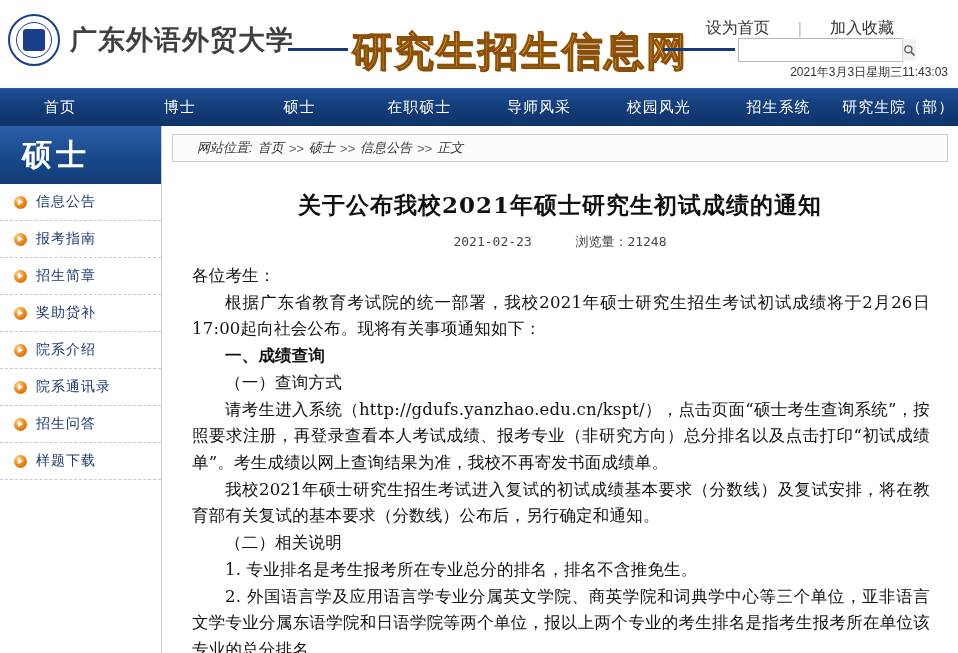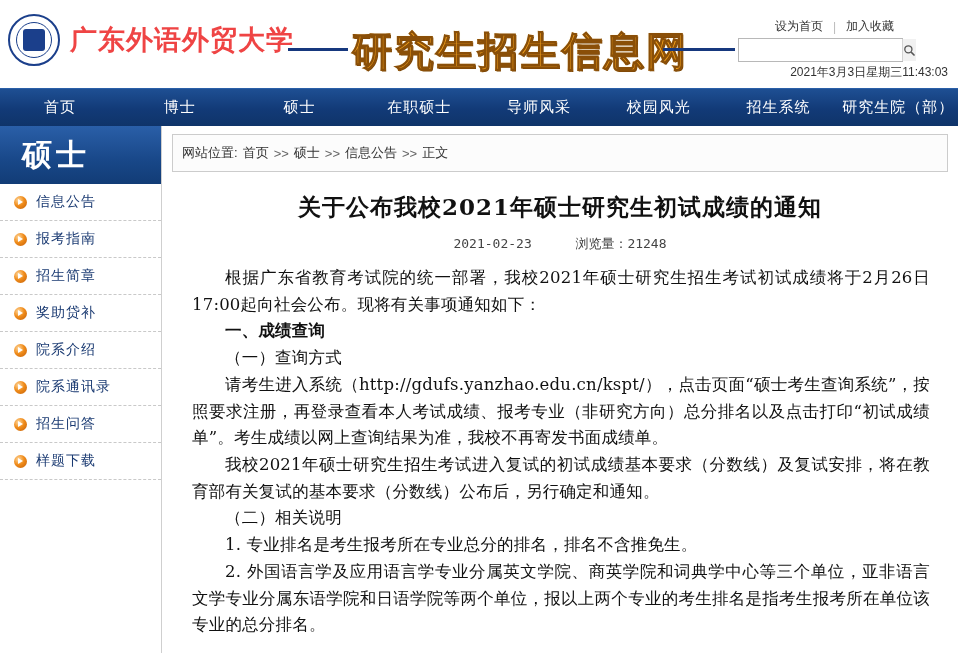--- a/index.html
+++ b/index.html
@@ -40,21 +40,21 @@
     width: 22px; height: 22px;
     background: #1b3f8b;
     border-radius: 3px;
     position: relative; z-index: 2;
   }
   .univ-name {
     margin-left: 10px;
     font-family: "DejaVu Serif", serif;
     font-size: 27px;
     font-weight: bold;
-    color: #ef4444;
+    color: #404040;
     letter-spacing: 1px;
     white-space: nowrap;
   }
   .rule-left, .rule-right {
     position: absolute; top: 48px; height: 3px;
     background: #16387e;
   }
   .rule-left { left: 288px; width: 60px; }
   .rule-right { left: 663px; width: 72px; }
 
@@ -65,22 +65,22 @@
     font-weight: bold;
     letter-spacing: 2px;
     color: #f4a11b;
     -webkit-text-stroke: 1px #8a4f08;
     text-shadow: 1px 1px 0 #7a4508, 0 0 2px #ffe8b0;
     white-space: nowrap;
   }
 
   .head-links {
     position: absolute; right: 64px; top: 18px;
-    font-size: 12px; color: #333;
-    display: flex; align-items: center; gap: 10px;
+    font-size: 16px; color: #333;
+    display: flex; align-items: center; gap: 28px;
   }
   .head-links a { color: #333; text-decoration: none; }
   .head-links .sep { color: #bbb; }
 
   .search-box {
     position: absolute; right: 55px; top: 38px;
     width: 165px; height: 24px;
     border: 1px solid #b8b8b8;
     background: #fff;
     display: flex; align-items: center;
@@ -178,37 +178,38 @@
   
   .main {
     flex: 1;
     padding: 8px 10px 0 10px;
     background: #fff;
     min-width: 0;
   }
   .breadcrumb {
     border: 1px solid #ccc;
     background: #fcfcfc;
-    height: 38px;
-    display: flex; align-items: center;
-    padding-left: 9px;
+    height: 28px;
+    display: flex; align-items: center;
+    padding-left: 24px;
     font-size: 13px;
     color: #333;
     gap: 5px;
+    font-style: italic;
   }
   .breadcrumb a { color: #333; text-decoration: none; }
   .breadcrumb .arrow { color: #666; }
 
   .article-title {
     text-align: center;
     font-family: "DejaVu Serif", serif;
     font-size: 23px;
     font-weight: bold;
     color: #111;
-    margin-top: 20px;
+    margin-top: 28px;
     letter-spacing: 1px;
   }
   .article-meta {
     text-align: center;
     font-size: 13px;
     color: #444;
     margin-top: 12px;
     font-family: "DejaVu Sans Mono", monospace;
   }
   .article-meta .gap { display:inline-block; width: 28px; }
@@ -331,20 +332,21 @@
 
       <div class="article-title">关于公布我校2021年硕士研究生初试成绩的通知</div>
 
       <div class="article-meta">
         <span>2021-02-23</span>
         <span class="gap"></span>
         <span>浏览量：21248</span>
       </div>
 
       <div class="article-body">
+        <p>各位考生：</p>
         <p class="indent2">根据广东省教育考试院的统一部署，我校2021年硕士研究生招生考试初试成绩将于2月26日17:00起向社会公布。现将有关事项通知如下：</p>
         <p class="indent2 bold">一、成绩查询</p>
         <p class="indent2">（一）查询方式</p>
         <p class="indent2">请考生进入系统（http://gdufs.yanzhao.edu.cn/kspt/），点击页面“硕士考生查询系统”，按照要求注册，再登录查看本人考试成绩、报考专业（非研究方向）总分排名以及点击打印“初试成绩单”。考生成绩以网上查询结果为准，我校不再寄发书面成绩单。</p>
         <p class="indent2">我校2021年硕士研究生招生考试进入复试的初试成绩基本要求（分数线）及复试安排，将在教育部有关复试的基本要求（分数线）公布后，另行确定和通知。</p>
         <p class="indent2">（二）相关说明</p>
         <p class="indent2">1. 专业排名是考生报考所在专业总分的排名，排名不含推免生。</p>
         <p class="indent2">2. 外国语言学及应用语言学专业分属英文学院、商英学院和词典学中心等三个单位，亚非语言文学专业分属东语学院和日语学院等两个单位，报以上两个专业的考生排名是指考生报考所在单位该专业的总分排名。</p>
       </div>
 

